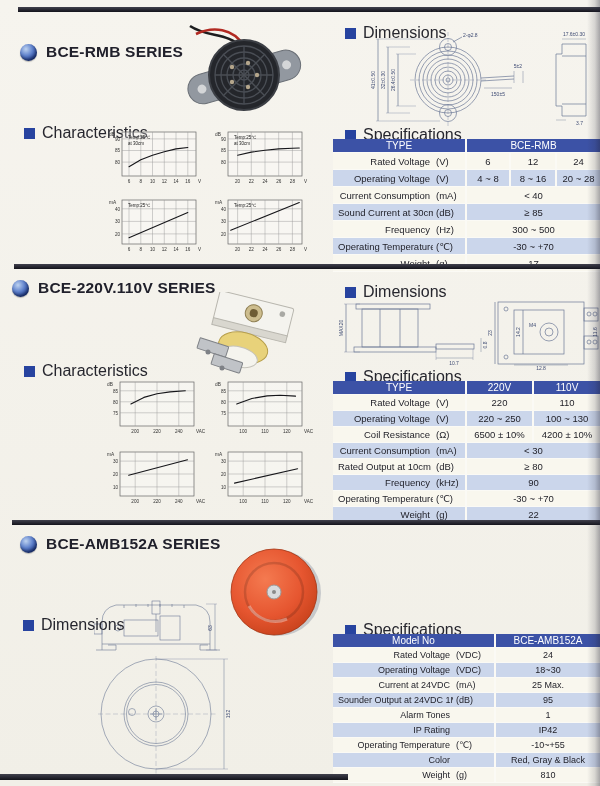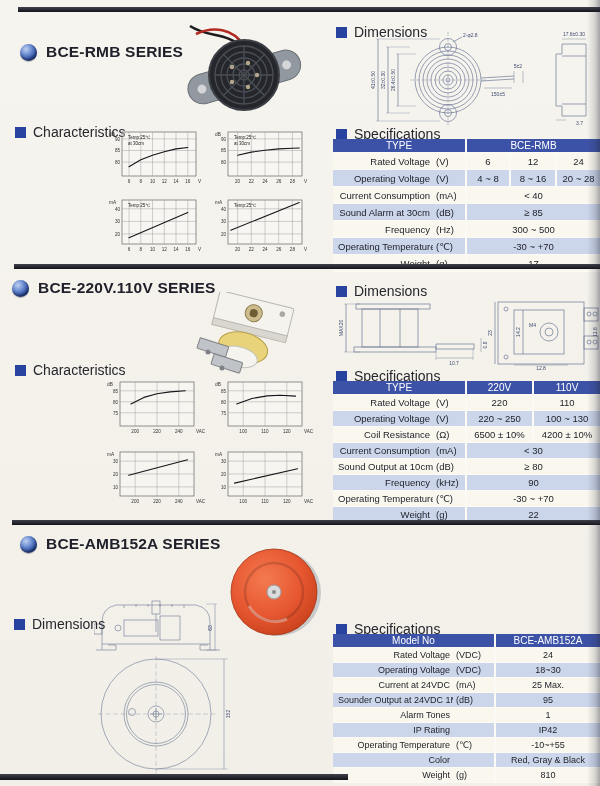--- a/index.html
+++ b/index.html
@@ -4,21 +4,21 @@
 <style>
   html,body{margin:0;padding:0;background:#9a9a9a;}
   .page{position:relative;width:600px;height:786px;background:linear-gradient(180deg,#f6f4ee,#f1efe7);
         overflow:hidden;font-family:"Liberation Sans","DejaVu Sans",sans-serif;}
   .bar{position:absolute;background:linear-gradient(180deg,#41414d,#13131b);}
   .sec-title{position:absolute;display:flex;align-items:center;gap:9px;}
   .sec-title h2{margin:0;font-size:15.5px;font-weight:700;color:#20202b;letter-spacing:.2px;}
   .sphere{width:17px;height:17px;border-radius:50%;flex:0 0 auto;
           background:radial-gradient(circle at 35% 30%,#bdd2f0 0%,#6284cd 40%,#1d3a8c 75%,#12296a 100%);
           box-shadow:inset -1px -2px 3px rgba(0,0,0,.35),0 1px 1px rgba(0,0,0,.25);}
-  .subhead{position:absolute;display:flex;align-items:center;gap:7px;font-size:14px;color:#26262e;}
+  .subhead{position:absolute;display:flex;align-items:center;gap:7px;font-size:16px;color:#26262e;margin-left:9px;}
   .sq{width:11px;height:11px;background:#27439f;flex:0 0 auto;}
   .chart{position:absolute;width:104px;height:66px;}
   .abs{position:absolute;}
   .spec{position:absolute;border-collapse:collapse;table-layout:fixed;width:267px;color:#1e1e26;}
   .spec th{background:#3c52a6;color:#fff;font-weight:400;font-size:10px;height:13px;padding:0;}
   .spec td{height:16px;padding:0 3px;font-size:9.5px;text-align:center;white-space:nowrap;overflow:hidden;}
   .spec tr{border-bottom:1.5px solid #fbfaf5;}
   .spec .lbl{text-align:right;padding-left:5px;}
   .spec .unit{text-align:left;}
   .spec td.val,.spec th.vh{border-left:2.5px solid #fbfaf5;}
@@ -258,21 +258,21 @@
           <td class="val">4 ~ 8</td>
           <td class="val">8 ~ 16</td>
           <td class="val">20 ~ 28</td>
         </tr>
         <tr class="r-even">
           <td class="lbl">Current Consumption</td>
           <td class="unit">(mA)</td>
           <td class="val" colspan="3">&lt; 40</td>
         </tr>
         <tr class="r-odd">
-          <td class="lbl">Sound Alarm at 30cm</td>
+          <td class="lbl">Sound Current at 30cm</td>
           <td class="unit">(dB)</td>
           <td class="val" colspan="3">≥ 85</td>
         </tr>
         <tr class="r-even">
           <td class="lbl">Frequency</td>
           <td class="unit">(Hz)</td>
           <td class="val" colspan="3">300 ~ 500</td>
         </tr>
         <tr class="r-odd">
           <td class="lbl">Operating Temperature</td>
@@ -468,21 +468,21 @@
           <td class="unit">(Ω)</td>
           <td class="val">6500 ± 10%</td>
           <td class="val">4200 ± 10%</td>
         </tr>
         <tr class="r-odd">
           <td class="lbl">Current Consumption</td>
           <td class="unit">(mA)</td>
           <td class="val" colspan="2">&lt; 30</td>
         </tr>
         <tr class="r-even">
-          <td class="lbl">Sound Output at 10cm</td>
+          <td class="lbl">Rated Output at 10cm</td>
           <td class="unit">(dB)</td>
           <td class="val" colspan="2">≥ 80</td>
         </tr>
         <tr class="r-odd">
           <td class="lbl">Frequency</td>
           <td class="unit">(kHz)</td>
           <td class="val" colspan="2">90</td>
         </tr>
         <tr class="r-even">
           <td class="lbl">Operating Temperature</td>

